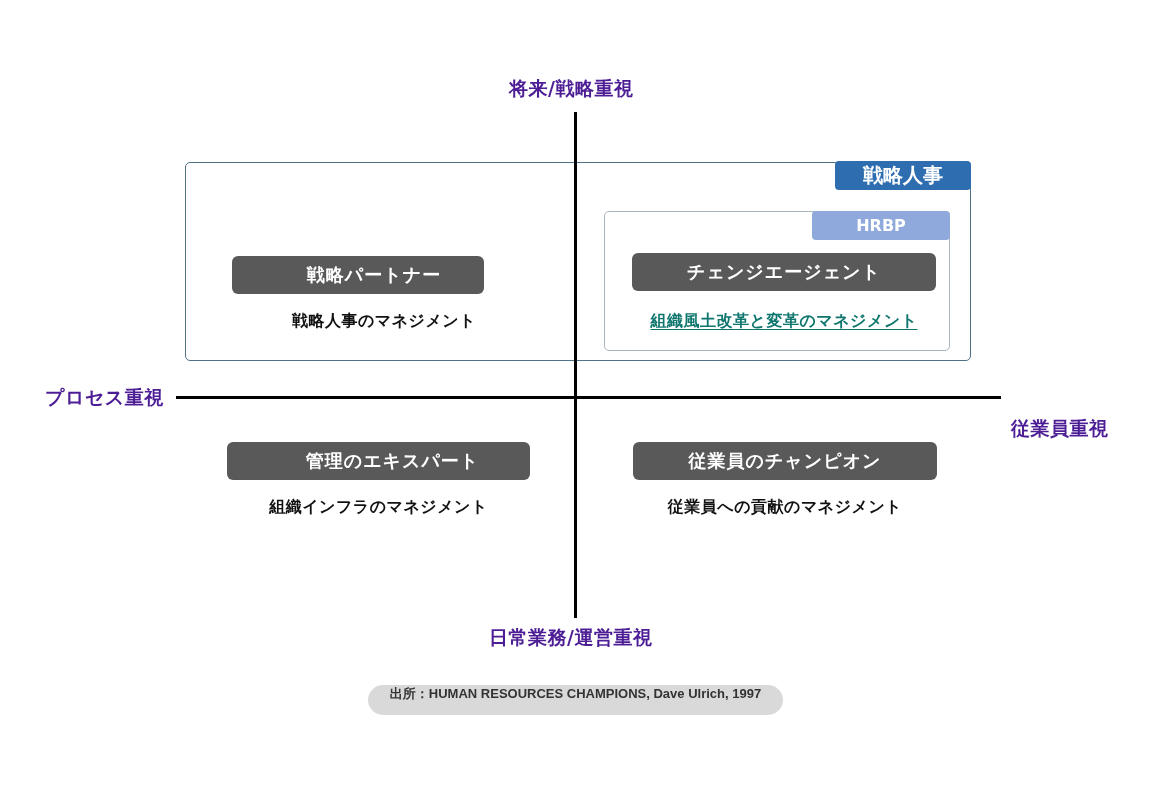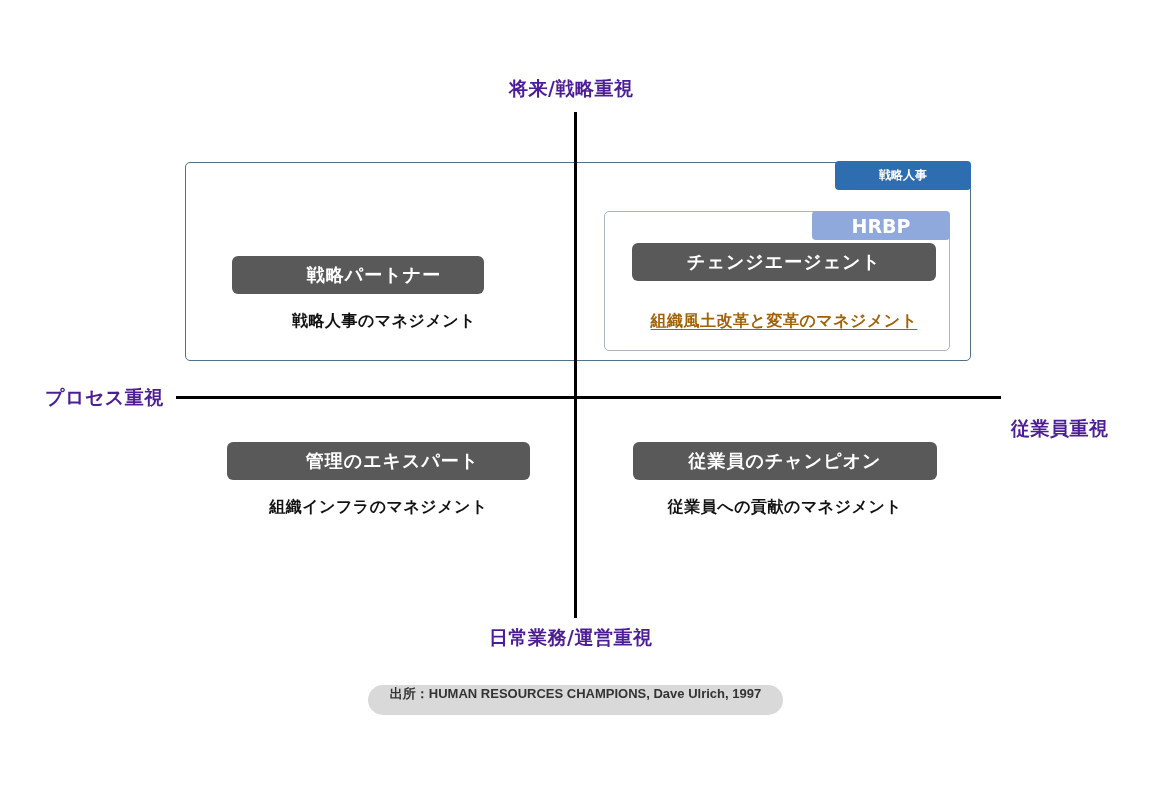--- a/index.html
+++ b/index.html
@@ -3,25 +3,25 @@
   <meta charset="utf-8">
   <style>
     * { box-sizing: border-box; margin: 0; padding: 0; }
     html, body { width: 1164px; height: 785px; background: #ffffff; overflow: hidden; }
     body { position: relative; font-family: "DejaVu Sans", "Liberation Sans", sans-serif; }
     .axis-label { position: absolute; font-size: 19px; font-weight: bold; color: #4c1d95; white-space: nowrap; letter-spacing: 0.5px; }
     .vline { position: absolute; left: 574px; top: 112px; width: 3px; height: 506px; background: #000; }
     .hline { position: absolute; left: 176px; top: 396px; width: 825px; height: 3px; background: #000; }
     .outer-box { position: absolute; left: 185px; top: 162px; width: 786px; height: 199px; border: 1.2px solid #4f7288; border-radius: 5px; }
     .inner-box { position: absolute; left: 604px; top: 211px; width: 346px; height: 140px; border: 1.2px solid #a8b4bf; border-radius: 5px; background: #fff; }
-    .tag-strategic { position: absolute; left: 835px; top: 161px; width: 136px; height: 29px; background: #2e6eb0; border-radius: 4px 4px 4px 4px; color: #fff; font-size: 12px; font-weight: bold; display: flex; align-items: center; justify-content: center; }
-    .tag-hrbp { position: absolute; left: 812px; top: 211px; width: 138px; height: 29px; background: #8fa9dc; border-radius: 4px; color: #fff; font-size: 19px; font-weight: bold; display: flex; align-items: center; justify-content: center; }
+    .tag-strategic { position: absolute; left: 835px; top: 161px; width: 136px; height: 29px; background: #2e6eb0; border-radius: 4px 4px 4px 4px; color: #fff; font-size: 20px; font-weight: bold; display: flex; align-items: center; justify-content: center; }
+    .tag-hrbp { position: absolute; left: 812px; top: 211px; width: 138px; height: 29px; background: #8fa9dc; border-radius: 4px; color: #fff; font-size: 16px; font-weight: bold; display: flex; align-items: center; justify-content: center; }
     .role { position: absolute; height: 38px; background: #595959; border-radius: 6px; color: #fff; font-size: 18px; font-weight: bold; display: flex; align-items: center; justify-content: center; letter-spacing: 1px; }
     .desc { position: absolute; font-size: 16px; font-weight: bold; color: #111; text-align: center; white-space: nowrap; letter-spacing: 0.5px; }
-    .desc.red { color: #a16207; text-decoration: underline; text-underline-offset: 3px; }
+    .desc.red { color: #0f766e; text-decoration: underline; text-underline-offset: 3px; }
     .source { position: absolute; left: 368px; top: 685px; width: 415px; height: 30px; background: #d9d9d9; border-radius: 15px; font-family: "Liberation Sans", sans-serif; font-size: 13px; font-weight: bold; color: #333; display: flex; align-items: flex-start; justify-content: center; white-space: nowrap; }
   </style>
 </head>
 <body>
 
 <div>
 
   <div class="axis-label" style="left:509px; top:76px;">将来/戦略重視</div>
   <div class="axis-label" style="left:489px; top:625px;">日常業務/運営重視</div>
   <div class="axis-label" style="left:45px; top:385px;">プロセス重視</div>
@@ -38,21 +38,21 @@
     </div>
   <div class="tag-hrbp">
       <span>HRBP</span>
     </div>
 
   <div class="role" style="left:232px; top:256px; width:252px;padding-left:32px;">
     <span>戦略パートナー</span>
   </div>
   <div class="desc" style="left:232px; top:311px; width:304px;">戦略人事のマネジメント</div>
 
-  <div class="role" style="left:632px; top:243px; width:304px;">
+  <div class="role" style="left:632px; top:253px; width:304px;">
     <span>チェンジエージェント</span>
   </div>
   <div class="desc red" style="left:632px; top:311px; width:304px;">組織風土改革と変革のマネジメント</div>
 
   <div class="role" style="left:227px; top:442px; width:303px;padding-left:28px;">
     <span>管理のエキスパート</span>
   </div>
   <div class="desc" style="left:227px; top:497px; width:303px;">組織インフラのマネジメント</div>
 
   <div class="role" style="left:633px; top:442px; width:304px;">

